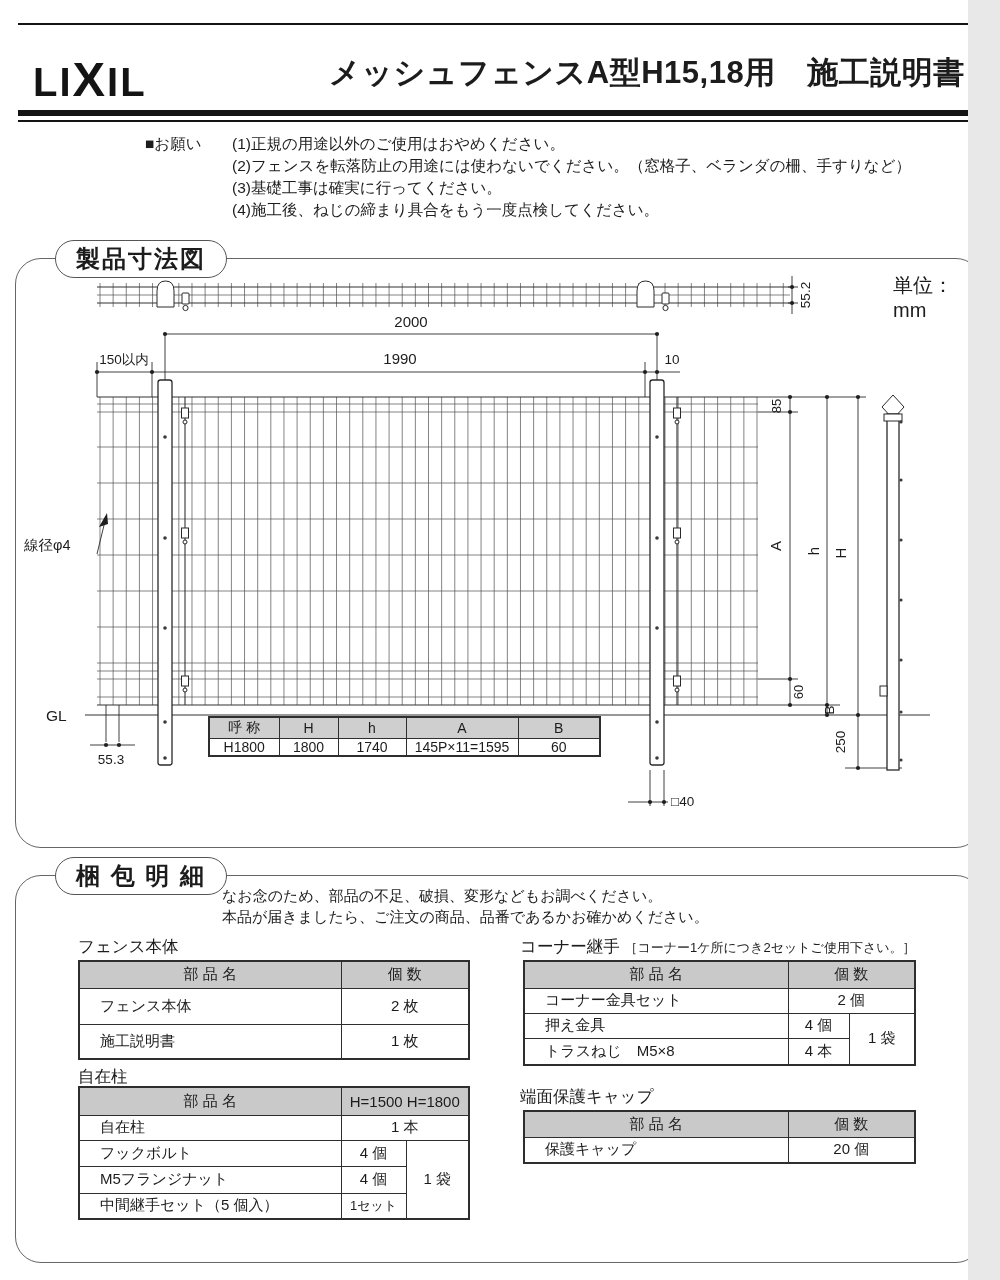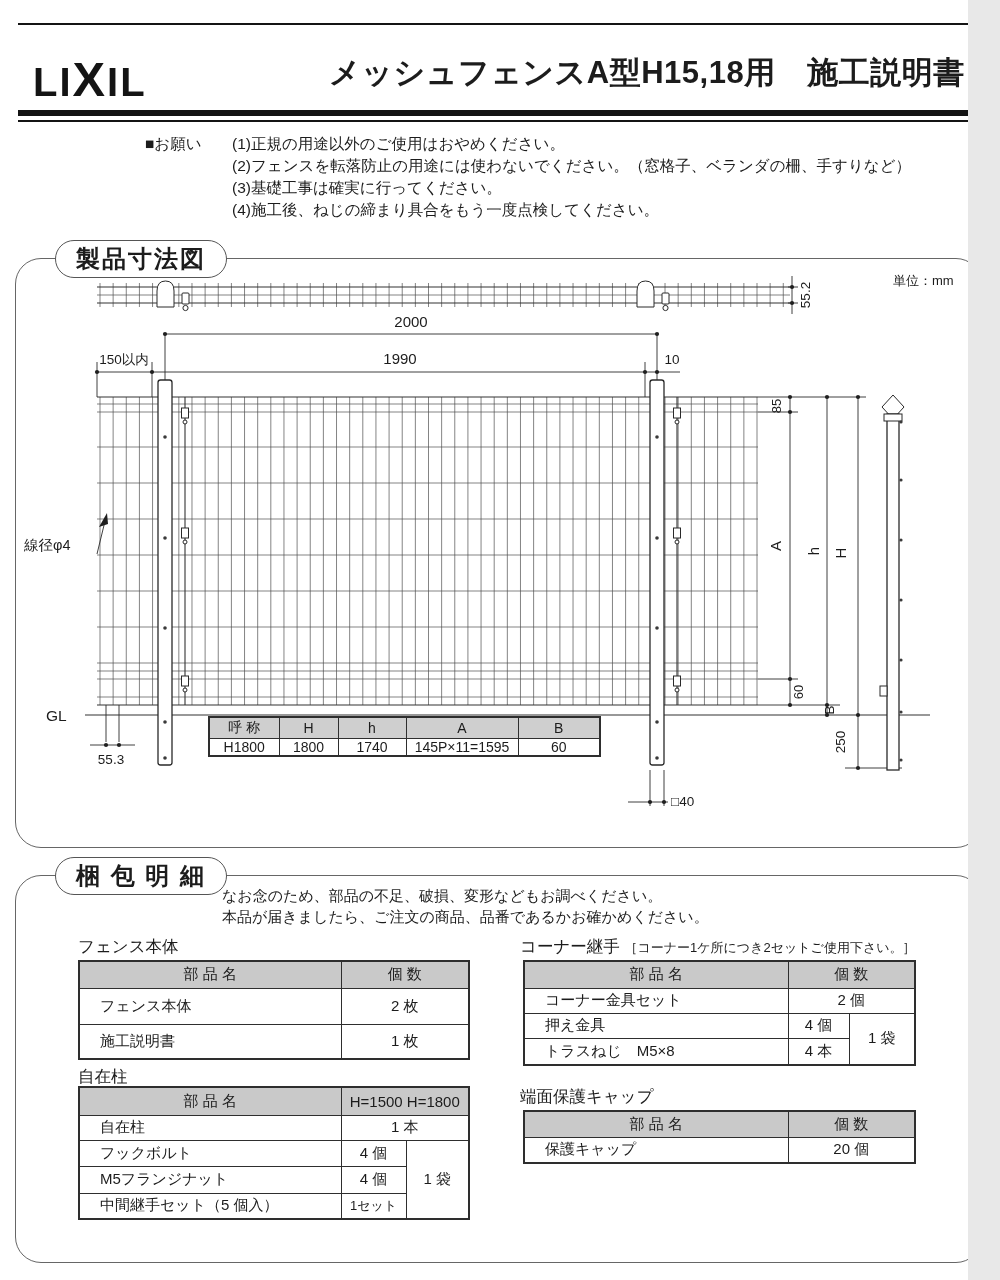--- a/index.html
+++ b/index.html
@@ -9,21 +9,21 @@
   .rule{position:absolute;background:#141414;}
   .logo{font-size:40px;font-weight:900;letter-spacing:2px;color:#141414;line-height:1;}
   .logo .x{font-size:1.22em;}
   .doc-title{font-size:31px;font-weight:bold;letter-spacing:0.5px;white-space:nowrap;}
   .notice{font-size:15.5px;line-height:22px;}
   .notice-label{position:absolute;left:0;top:0;font-size:15.5px;}
   .notice-items{margin-left:87px;}
   .box{position:absolute;border:1.6px solid #666;border-radius:26px;background:#fff;}
   .pill{position:absolute;border:1.6px solid #555;border-radius:20px;background:#fff;
         font-size:24px;font-weight:bold;letter-spacing:2px;padding:3px 20px;line-height:1.25;white-space:nowrap;}
-  .unit{font-size:13px;}
+  .unit{font-size:20px;}
   .sec-heading{font-size:16.5px;white-space:nowrap;}
   .sec-note{font-size:13px;}
   .intro{font-size:15px;line-height:21px;}
   
   table.parts{position:absolute;border-collapse:collapse;table-layout:fixed;
               font-size:15px;color:#1c1c1c;border:2px solid #2e2e2e;}
   table.parts td,table.parts th{border:1.2px solid #2e2e2e;padding:0;text-align:center;font-weight:normal;}
   table.parts th{background:#c9c9c9;}
   table.parts td.name{text-align:left;padding-left:20px;}
   table.spec{font-size:14px;}

